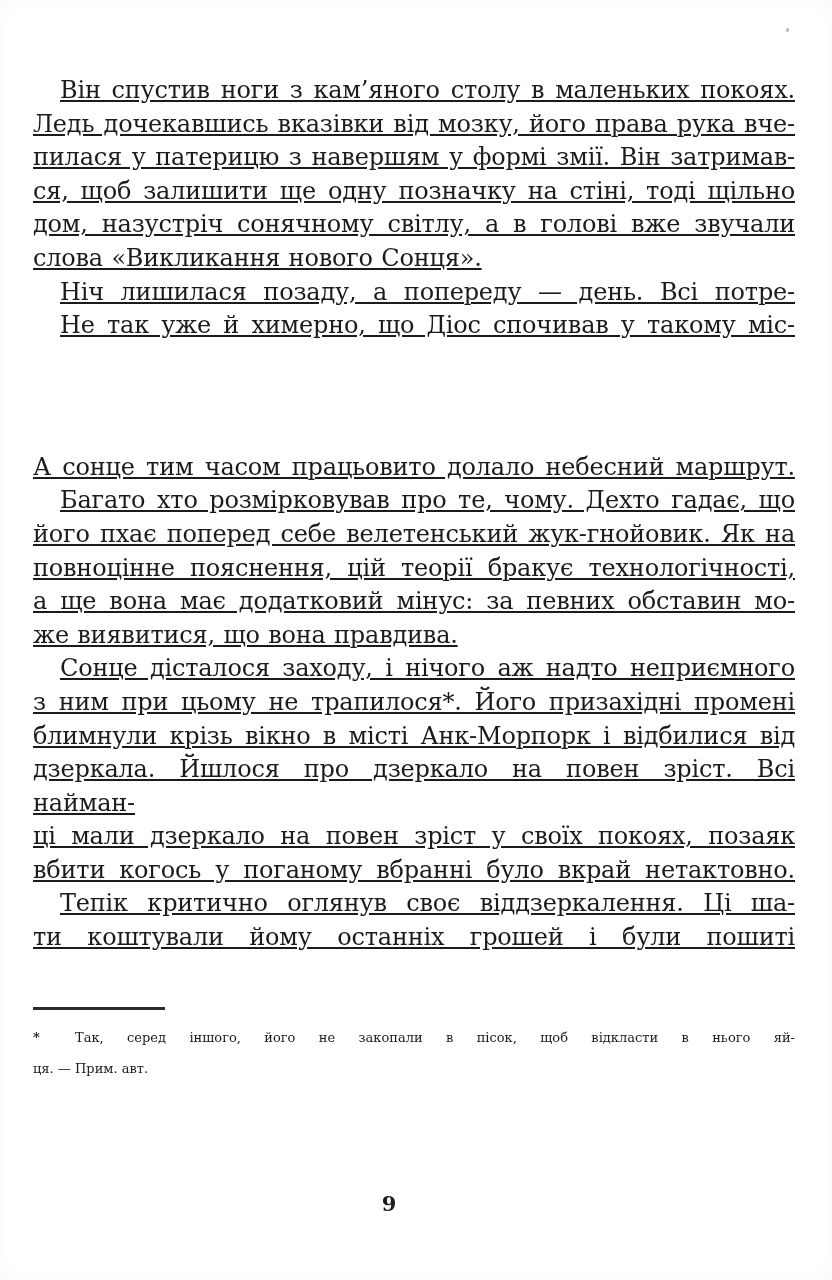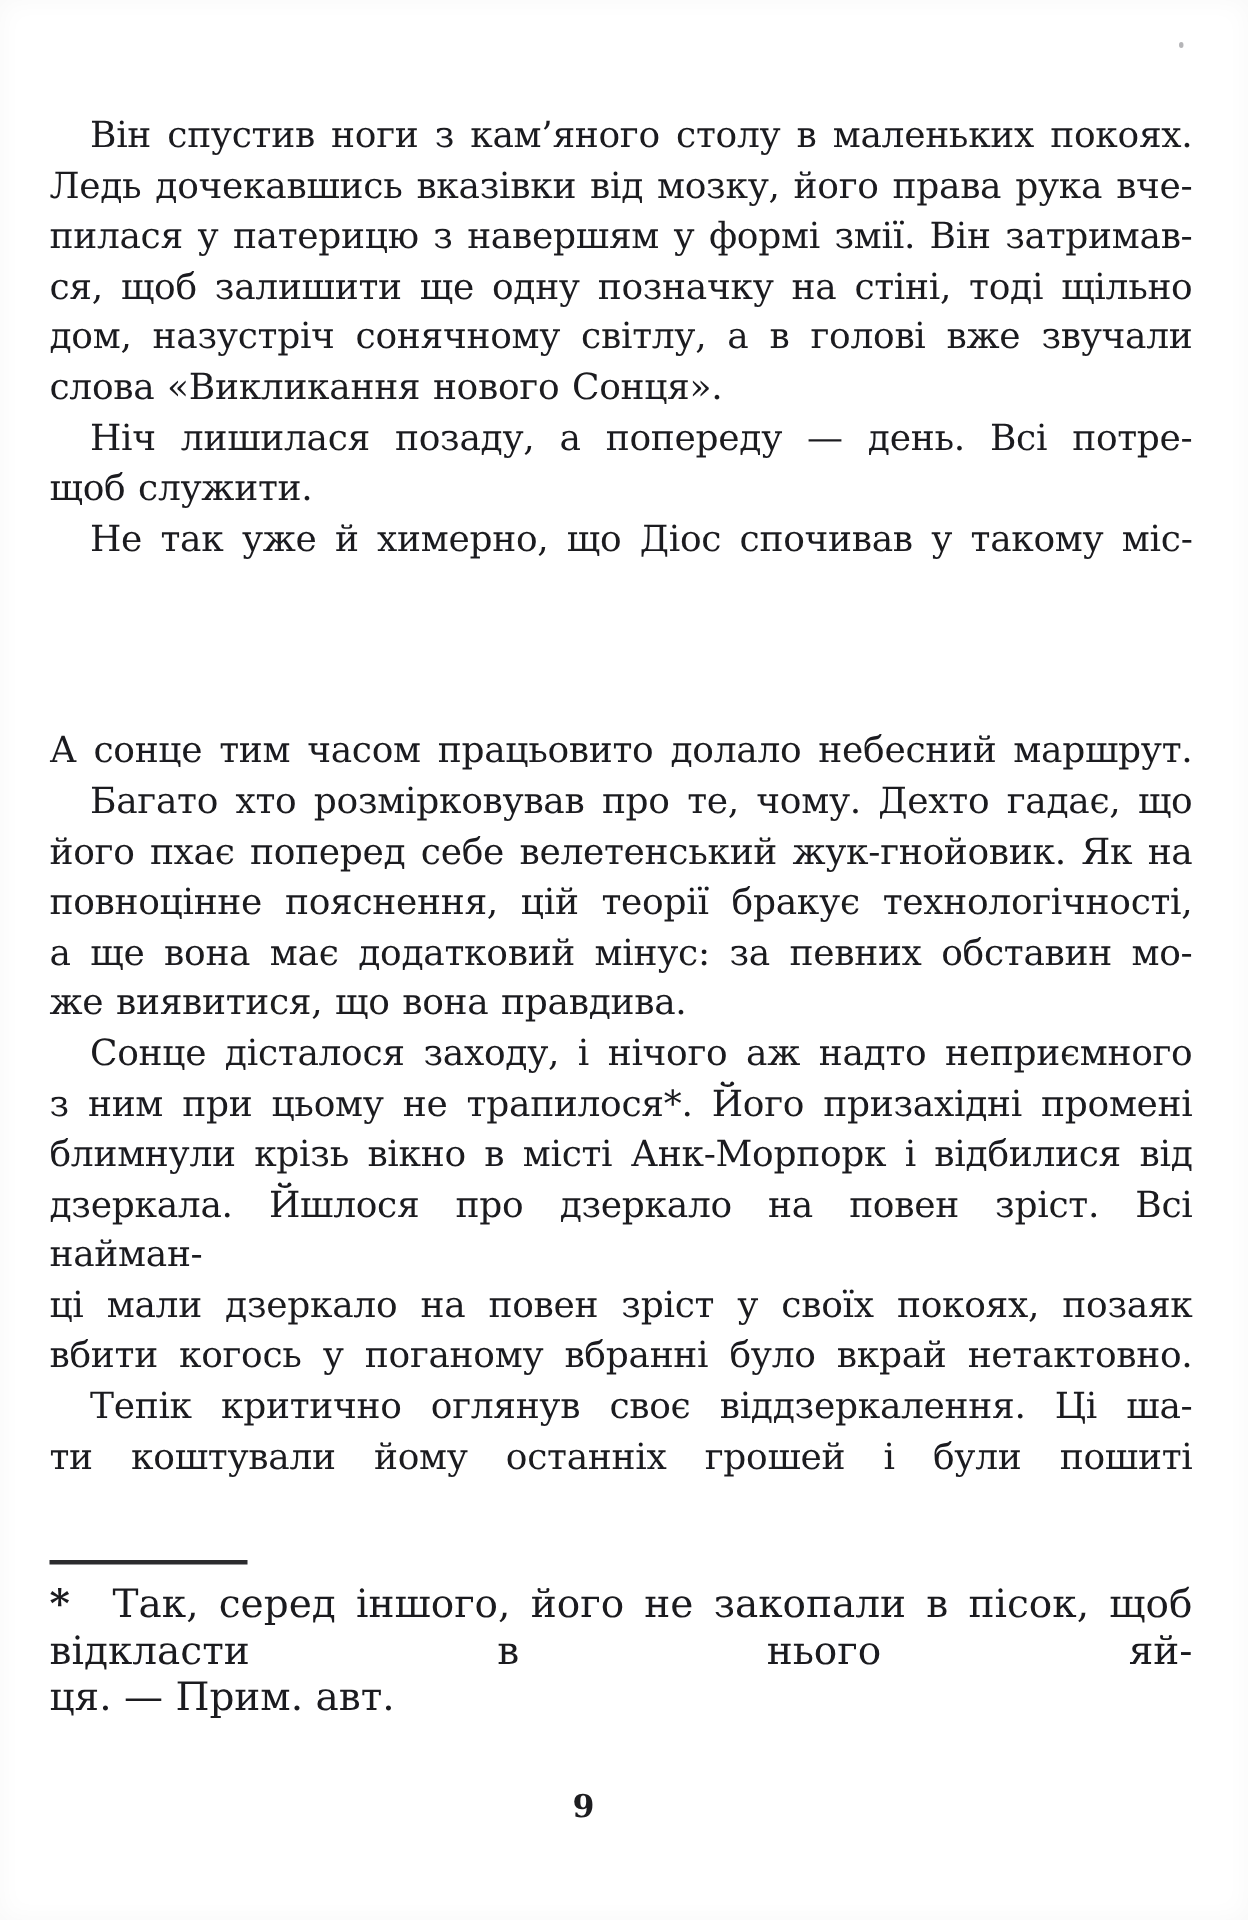--- a/index.html
+++ b/index.html
@@ -25,39 +25,40 @@
     width: 762px;
   }
   .paragraph { margin: 0; }
   .line {
     font-size: 24px;
     line-height: 33.6px;
     text-align: justify;
     text-align-last: justify;
     letter-spacing: -0.2px;
     word-spacing: 1px;
+    text-decoration: underline;
   }
   .line.last {
     text-align: center;
     text-align-last: left;
   }
   .line.indent { text-indent: 27px; }
   .section-gap { margin-top: 108px; }
 
   .footnote {
     margin-top: 52px;
   }
   .fn-separator {
     width: 132px;
     border: 0;
     border-top: 3px solid #2b2b2e;
     margin: 0 0 12px 0;
   }
   .fn-line {
-    font-size: 26px;
+    font-size: 13px;
     line-height: 31px;
   }
   .fn-line.justified {
     text-align: justify;
     text-align-last: justify;
   }
   .fn-marker {
     display: inline-block;
     width: 42px;
     font-weight: bold;
@@ -99,21 +100,20 @@
         <div class="paragraph">
           <div class="line indent">Він спустив ноги з кам’яного столу в маленьких покоях.</div>
           <div class="line">Ледь дочекавшись вказівки від мозку, його права рука вче-</div>
           <div class="line">пилася у патерицю з навершям у формі змії. Він затримав-</div>
           <div class="line">ся, щоб залишити ще одну позначку на стіні, тоді щільно</div>
           <div class="line">дом, назустріч сонячному світлу, а в голові вже звучали</div>
           <div class="line last">слова «Викликання нового Сонця».</div>
         </div>
         <div class="paragraph">
           <div class="line indent">Ніч лишилася позаду, а попереду — день. Всі потре-</div>
-          <div class="line last">щоб служити.</div>
         </div>
         <div class="paragraph">
           <div class="line indent">Не так уже й химерно, що Діос спочивав у такому міс-</div>
         </div>
         <div class="paragraph section-gap">
           <div class="line">А сонце тим часом працьовито долало небесний маршрут.</div>
         </div>
         <div class="paragraph">
           <div class="line indent">Багато хто розмірковував про те, чому. Дехто гадає, що</div>
           <div class="line">його пхає поперед себе велетенський жук-гнойовик. Як на</div>

